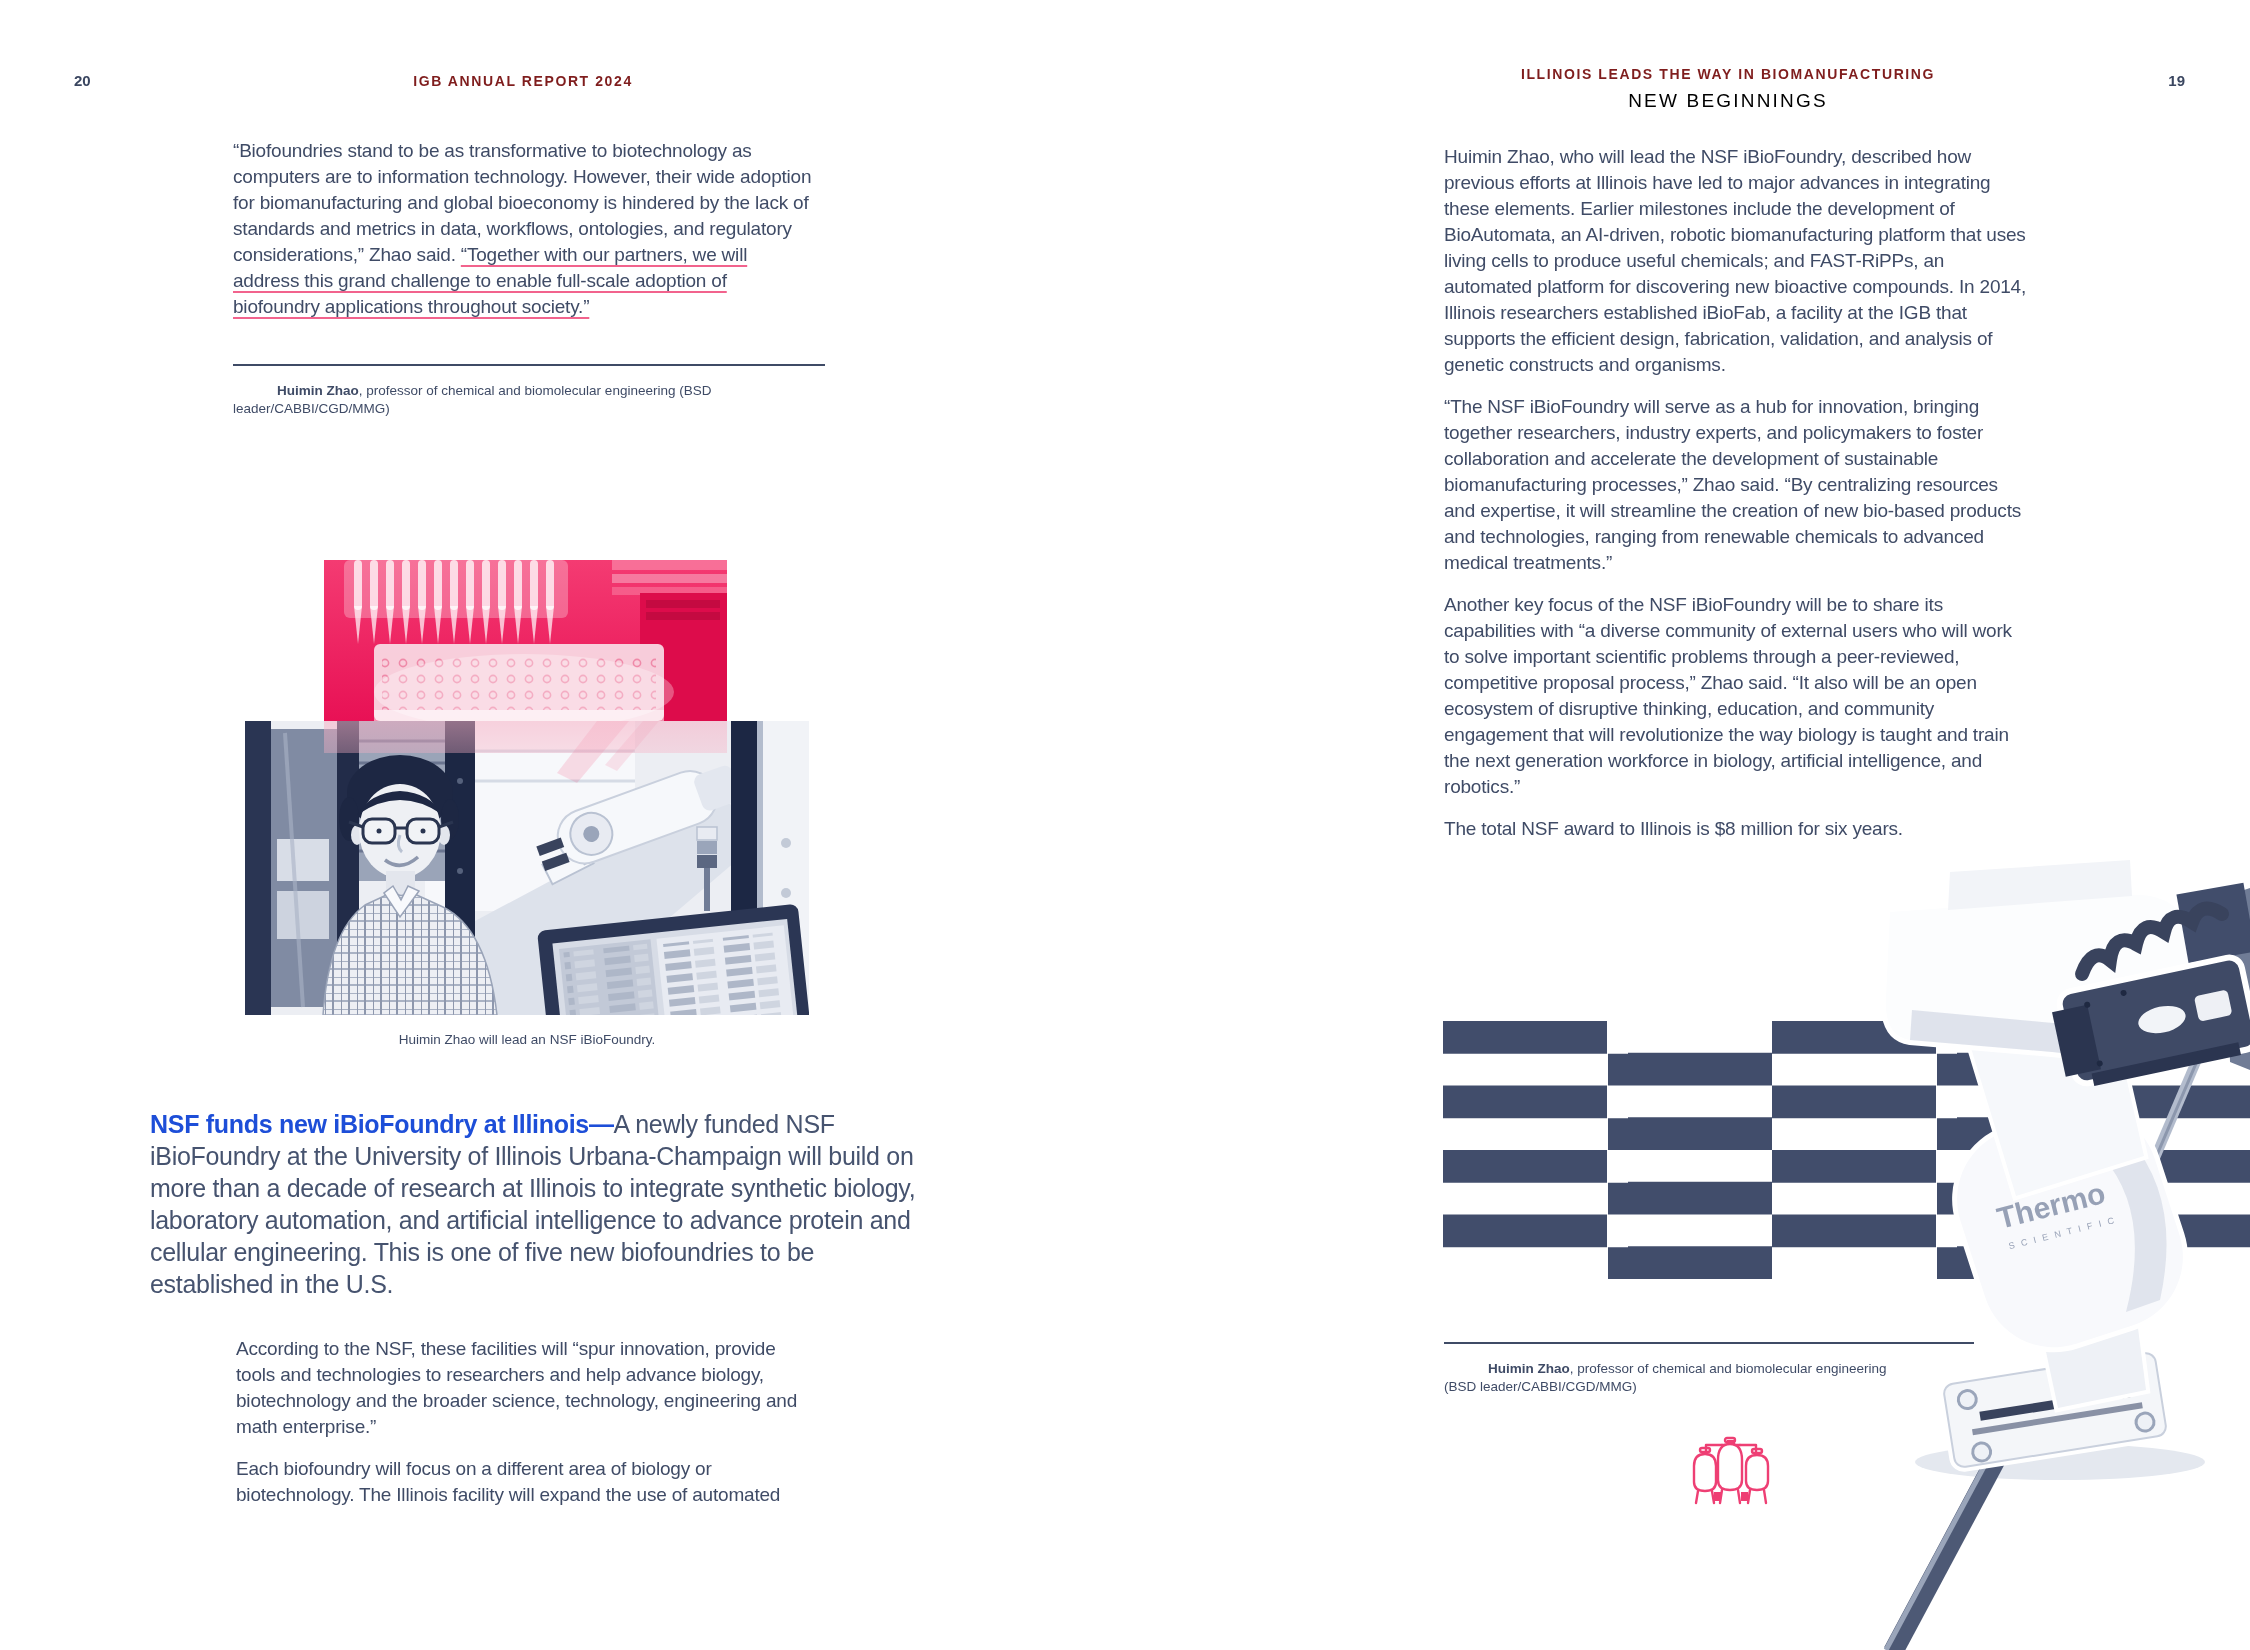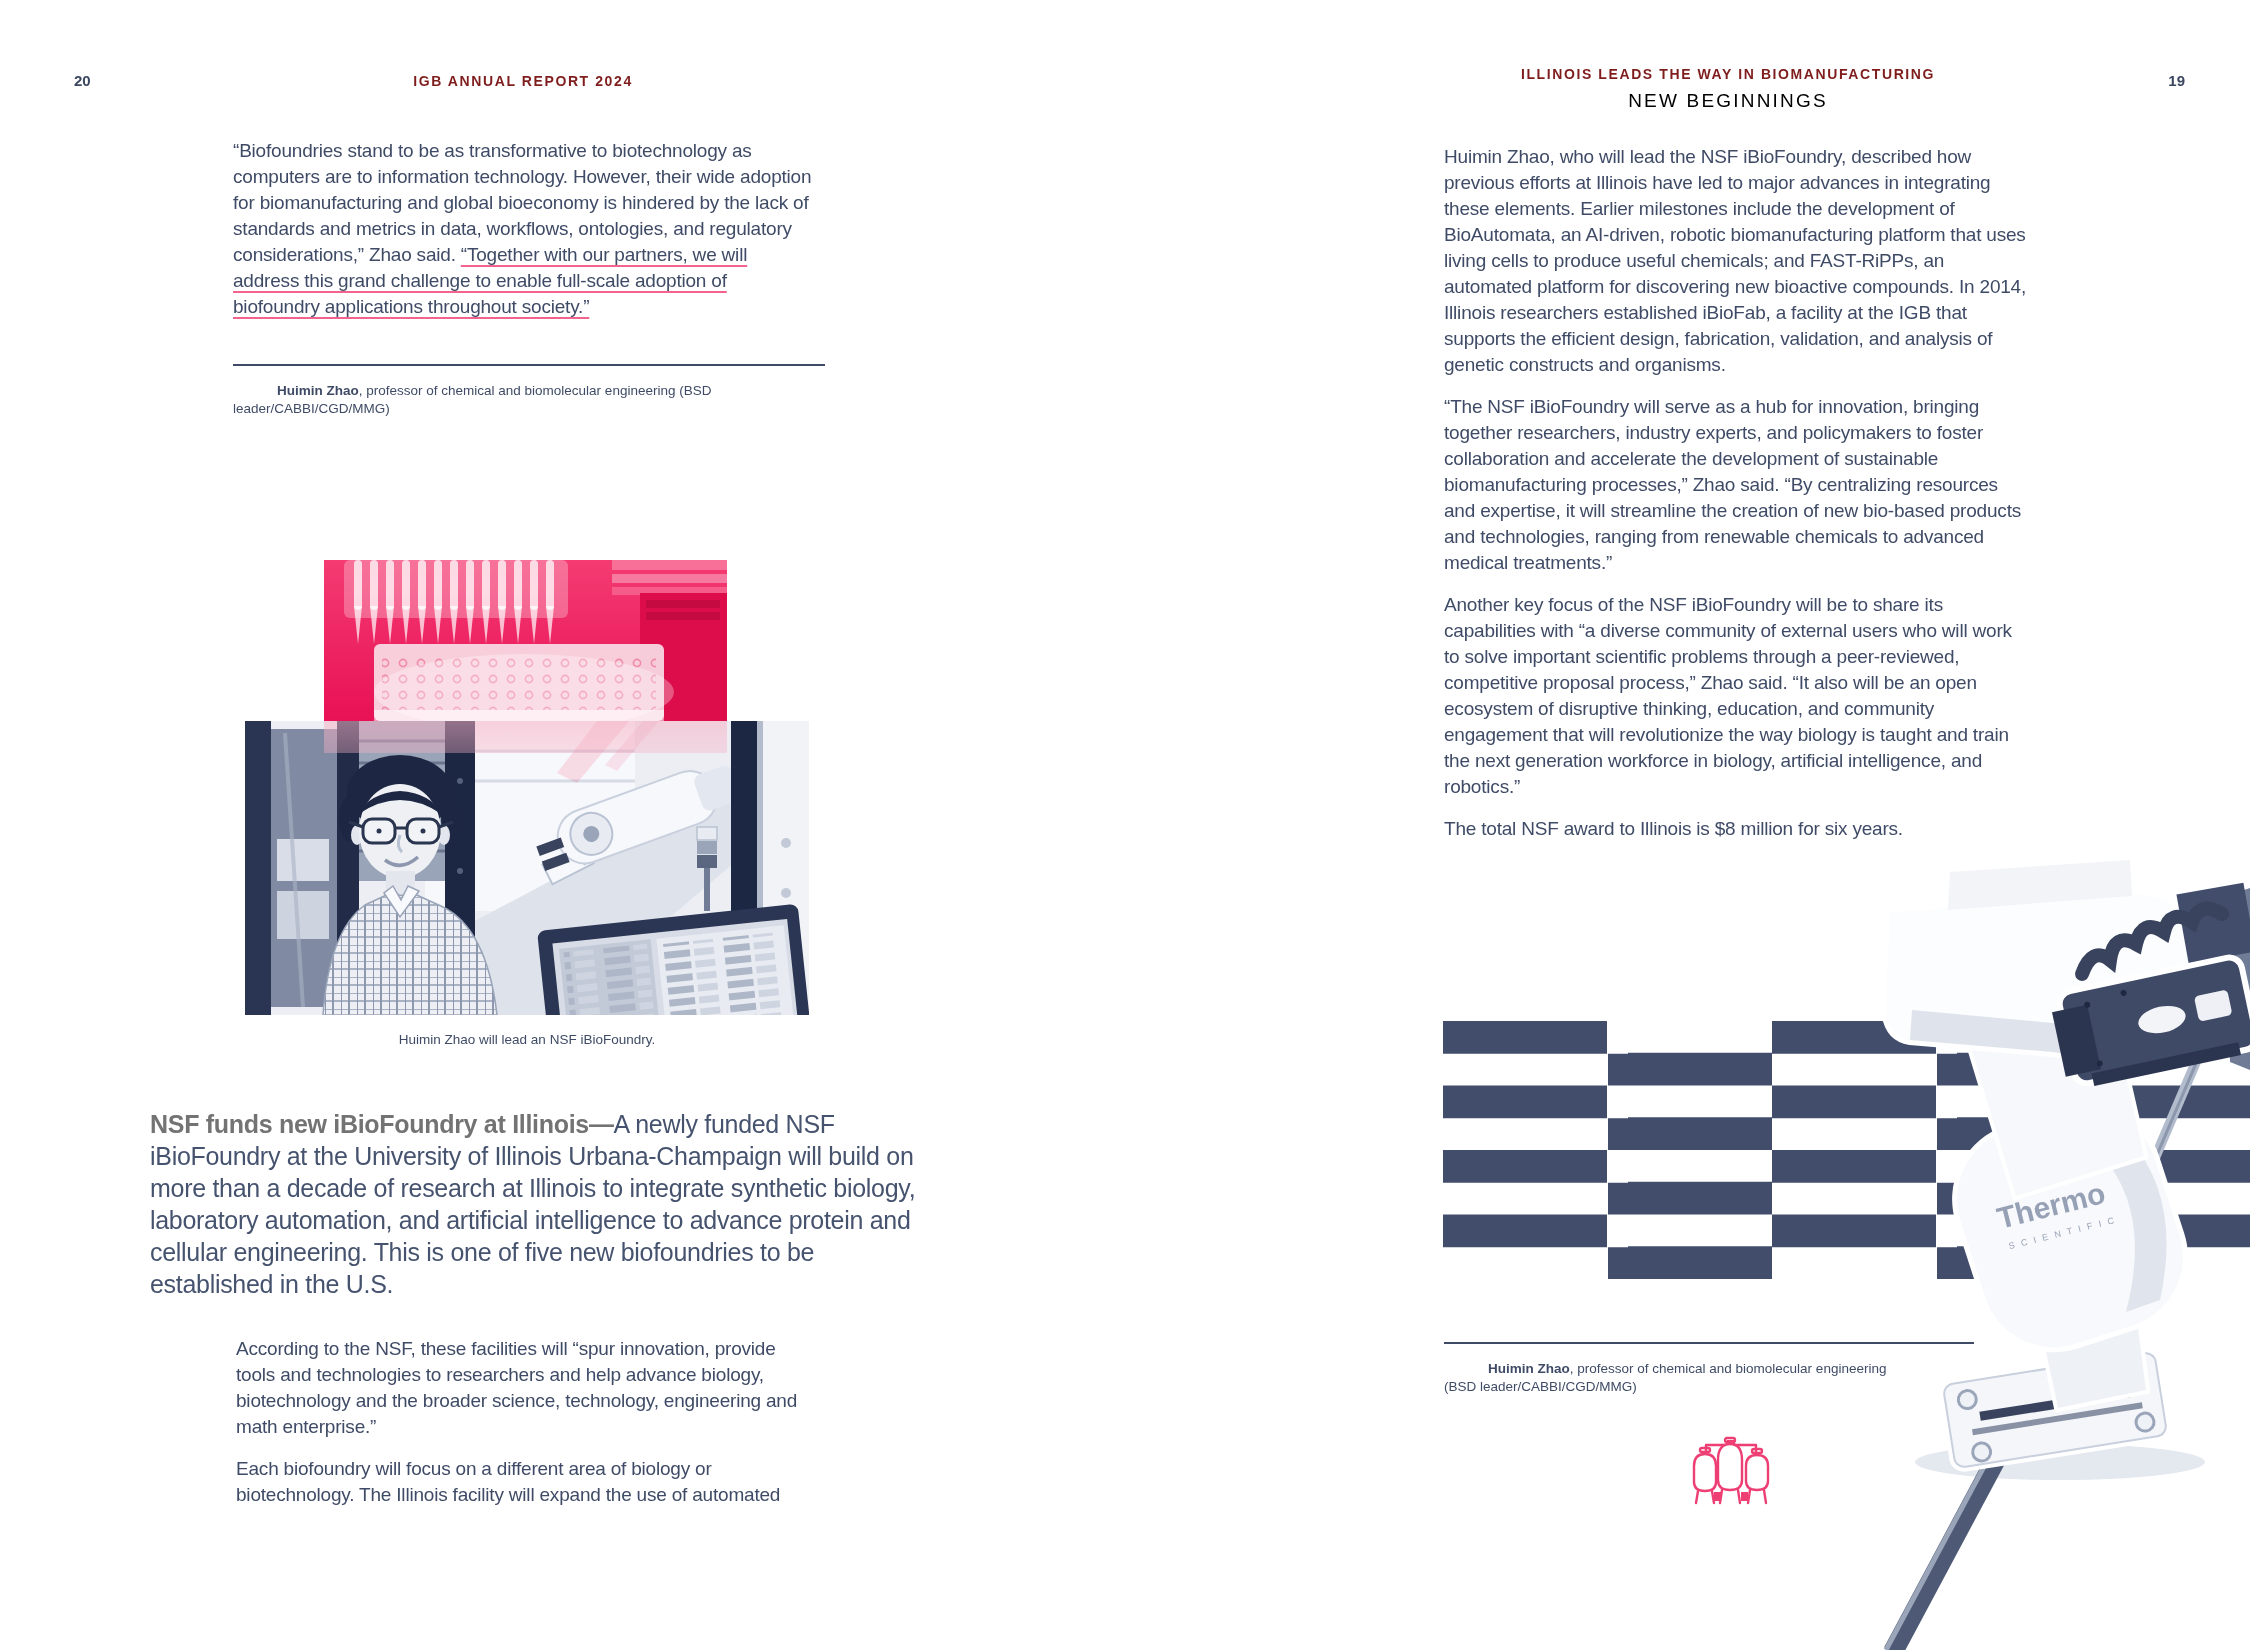--- a/index.html
+++ b/index.html
@@ -10,21 +10,21 @@
   .runhead-sub{font-size:19px;font-weight:normal;letter-spacing:2.2px;color:#000000;}
   .pagenum{font-size:15px;font-weight:bold;color:#3a4660;}
   
   .bodycopy{font-size:19px;line-height:26px;letter-spacing:-0.2px;color:#3f4b66;}
   .bodycopy p{margin:0 0 16px 0;}
   .quote-link{text-decoration:underline;text-decoration-color:#f2638d;text-decoration-thickness:2px;text-underline-offset:4px;}
   .smallcap{font-size:13.5px;line-height:18px;color:#3f4b66;}
   .smallcap b{font-weight:bold;padding-left:44px;}
   .rule{height:2px;background:#3f4b66;}
   .lede{font-size:25px;line-height:32px;letter-spacing:-0.3px;color:#46536f;}
-  .lede b{color:#737373;}
+  .lede b{color:#1d4ed8;}
   .caption-center{text-align:center;}
   
   .checker{
     background-image:conic-gradient(transparent 0 25%, #414d6b 0 50%, transparent 0 75%, #414d6b 0);
     background-size:329px 64.5px;
   }
   .photo{display:block;}
   .pink-band{background:linear-gradient(rgba(247,176,196,0.55),rgba(247,176,196,0.38));}
 </style>
 </head>

